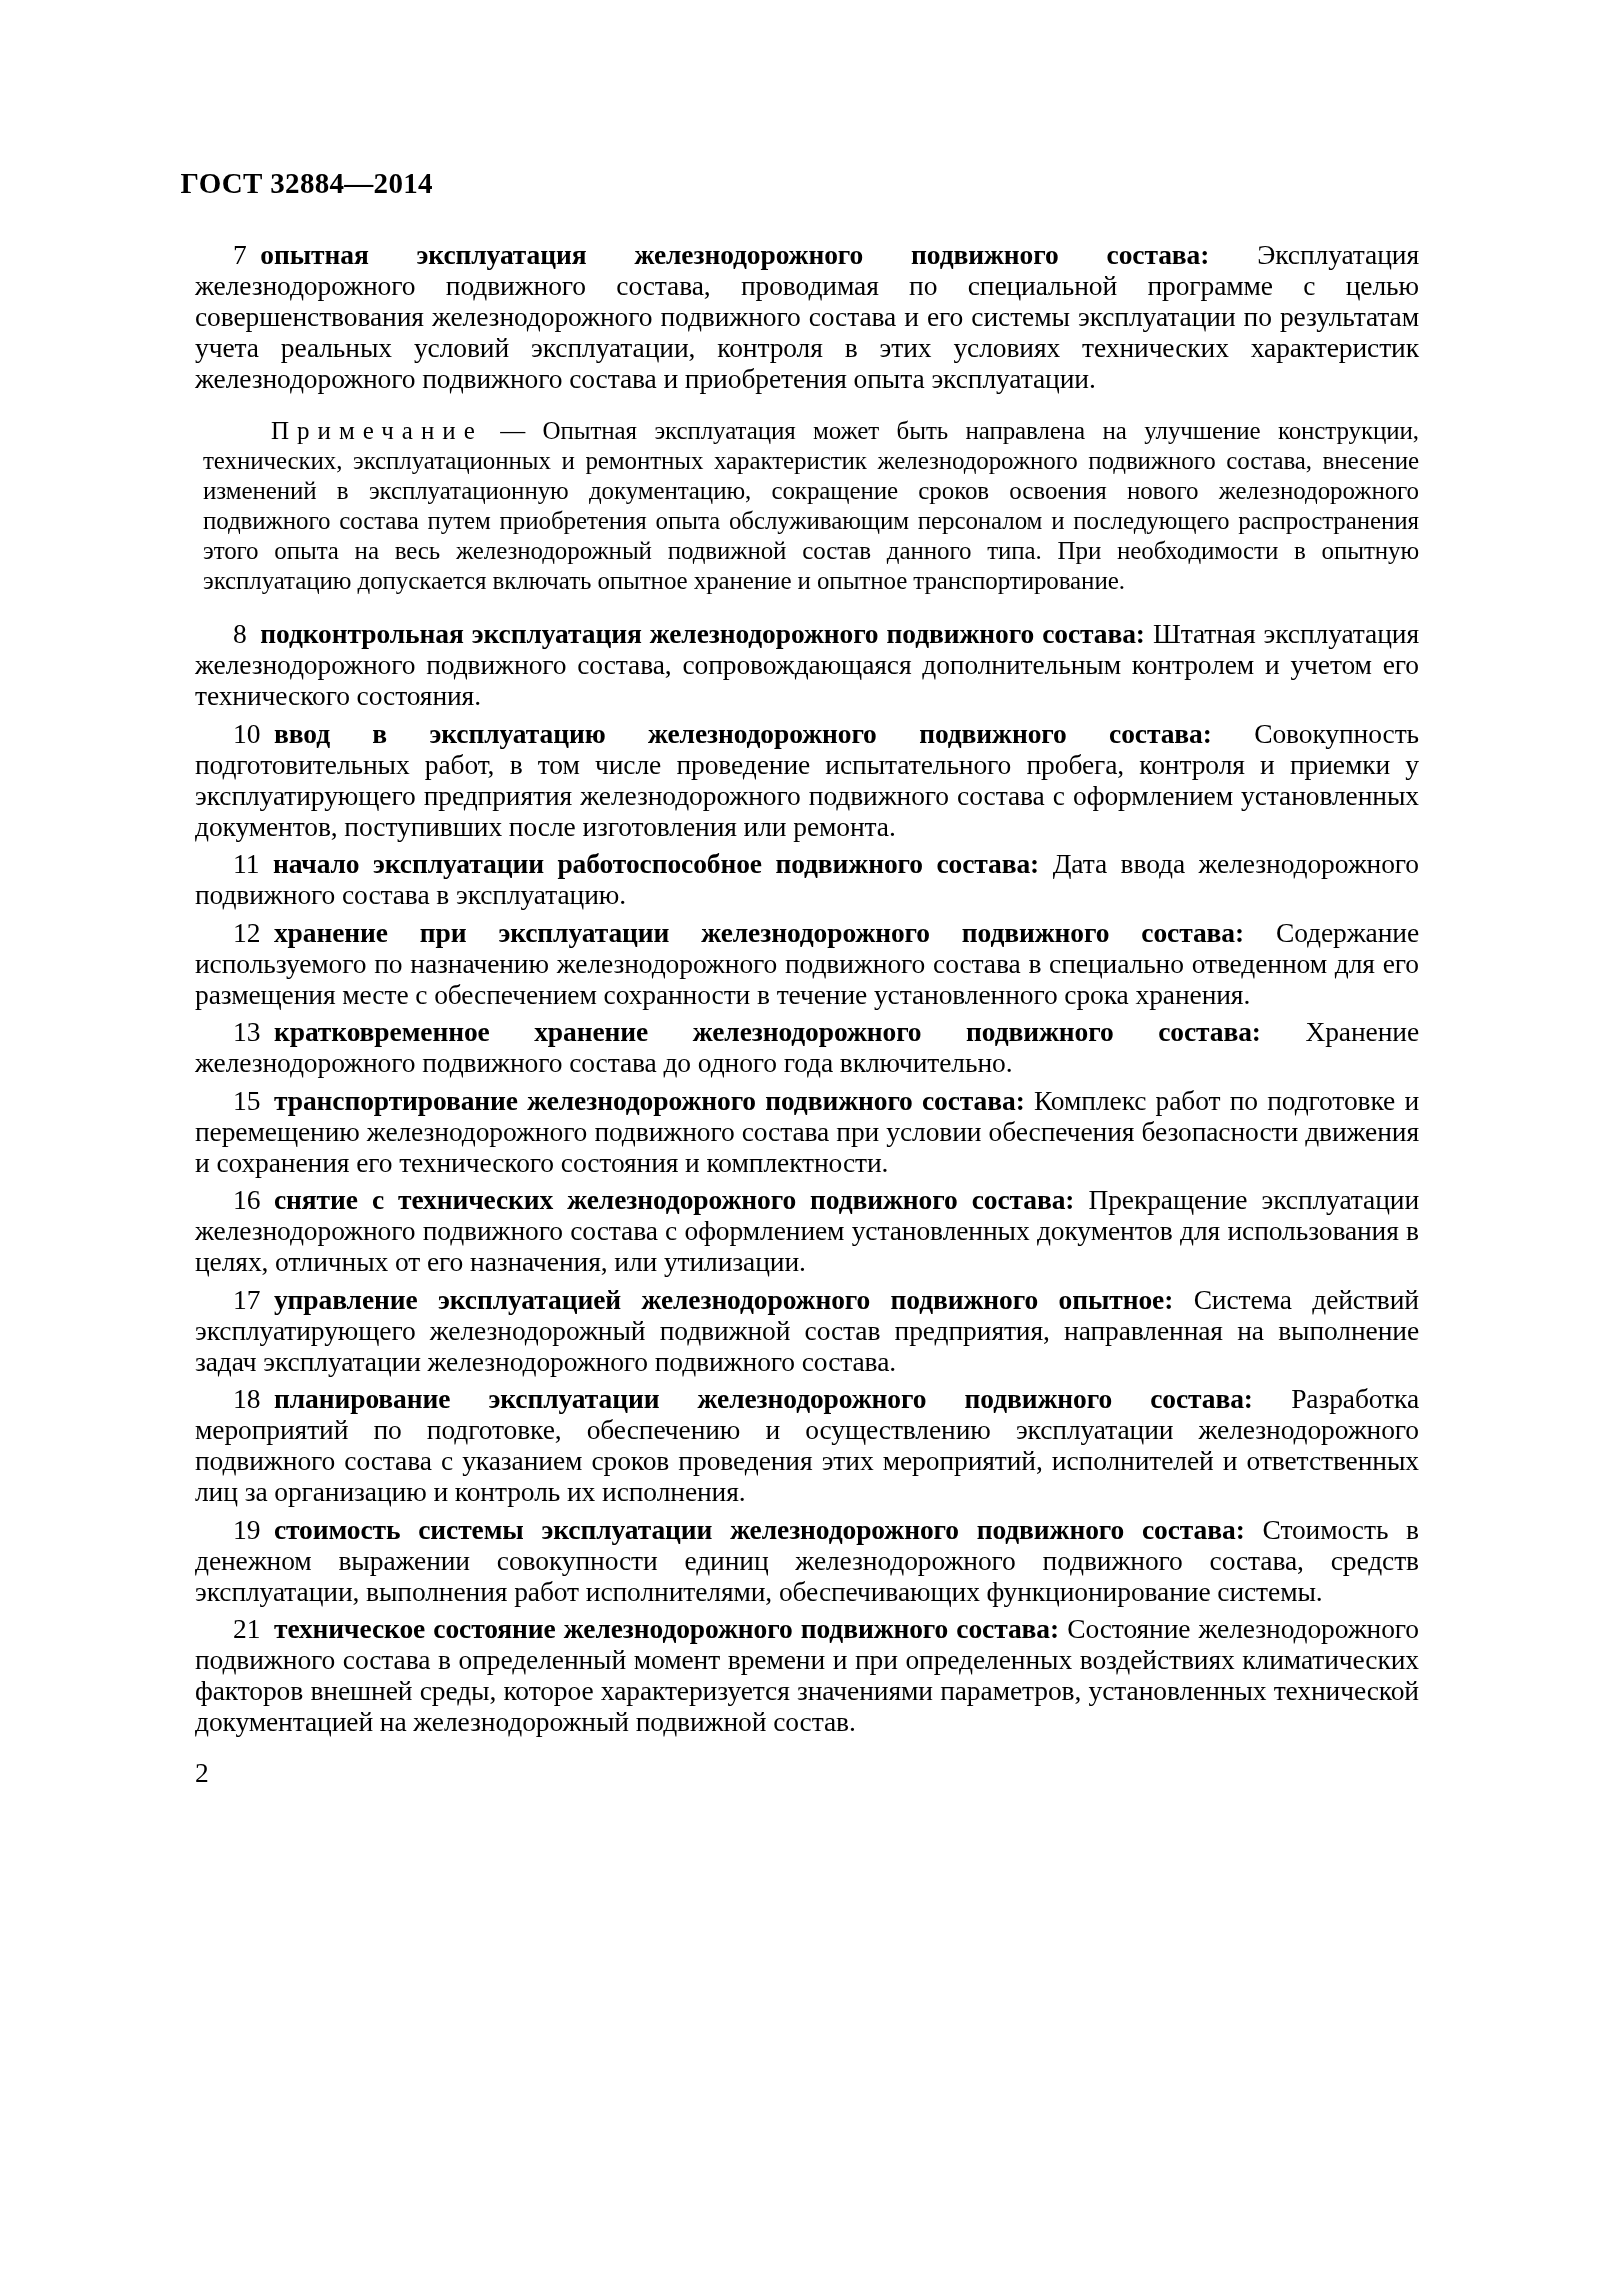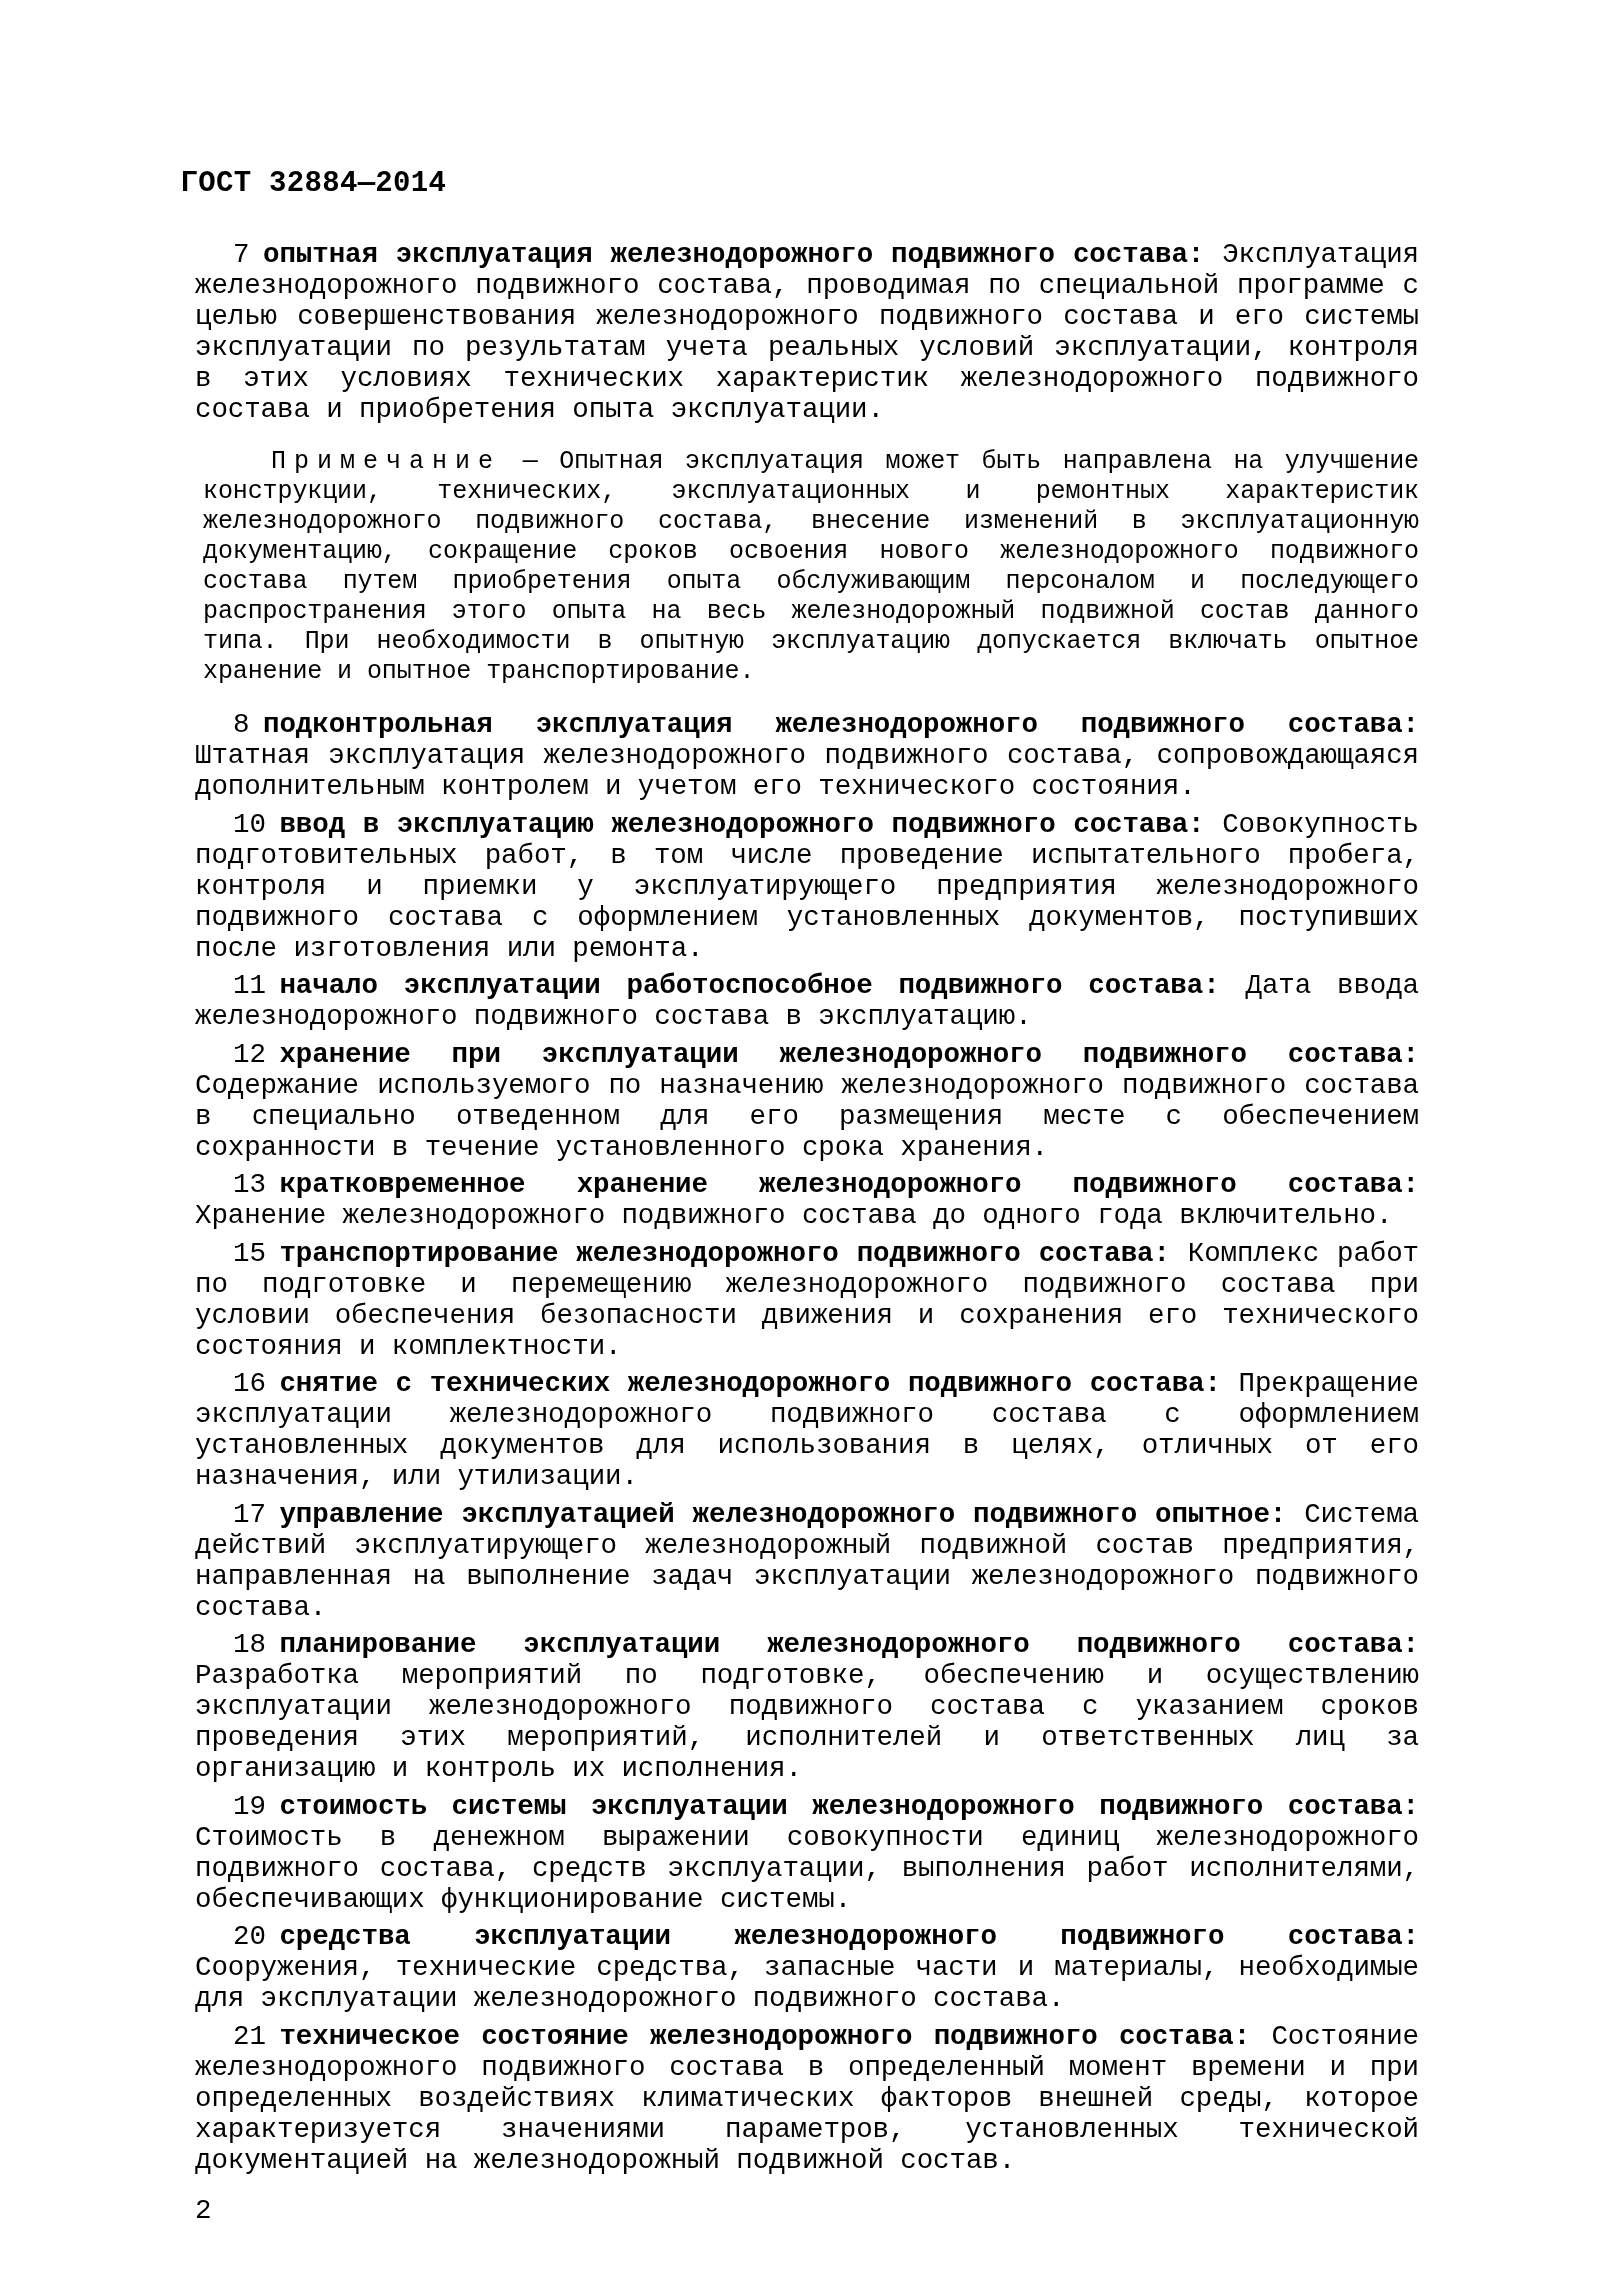--- a/index.html
+++ b/index.html
@@ -4,21 +4,21 @@
 <style>
   html, body { margin: 0; padding: 0; background: #ffffff; }
   .page {
     position: relative;
     width: 1588px;
     height: 2295px;
     background: #ffffff;
     color: #000000;
     box-sizing: border-box;
     padding: 169px 169px 0 195px;
-    font-family: Liberation Mono, monospace;
+    font-family: Liberation Serif, serif;
     overflow: hidden;
   }
   .doc-header {
     font-size: 29px;
     font-weight: bold;
     line-height: 29px;
     margin: 0 0 41px -14.4px;
     letter-spacing: 0.3px;
   }
   .term {
@@ -58,19 +58,18 @@
       <p class="term"><span class="num">8</span> <span class="term-title">подконтрольная эксплуатация железнодорожного подвижного состава:</span> <span class="term-def">Штатная эксплуатация железнодорожного подвижного состава, сопровождающаяся дополнительным контролем и учетом его технического состояния.</span></p>
       <p class="term"><span class="num">10</span> <span class="term-title">ввод в эксплуатацию железнодорожного подвижного состава:</span> <span class="term-def">Совокупность подготовительных работ, в том числе проведение испытательного пробега, контроля и приемки у эксплуатирующего предприятия железнодорожного подвижного состава с оформлением установленных документов, поступивших после изготовления или ремонта.</span></p>
       <p class="term"><span class="num">11</span> <span class="term-title">начало эксплуатации работоспособное подвижного состава:</span> <span class="term-def">Дата ввода железнодорожного подвижного состава в эксплуатацию.</span></p>
       <p class="term"><span class="num">12</span> <span class="term-title">хранение при эксплуатации железнодорожного подвижного состава:</span> <span class="term-def">Содержание используемого по назначению железнодорожного подвижного состава в специально отведенном для его размещения месте с обеспечением сохранности в течение установленного срока хранения.</span></p>
       <p class="term"><span class="num">13</span> <span class="term-title">кратковременное хранение железнодорожного подвижного состава:</span> <span class="term-def">Хранение железнодорожного подвижного состава до одного года включительно.</span></p>
       <p class="term"><span class="num">15</span> <span class="term-title">транспортирование железнодорожного подвижного состава:</span> <span class="term-def">Комплекс работ по подготовке и перемещению железнодорожного подвижного состава при условии обеспечения безопасности движения и сохранения его технического состояния и комплектности.</span></p>
       <p class="term"><span class="num">16</span> <span class="term-title">снятие с технических железнодорожного подвижного состава:</span> <span class="term-def">Прекращение эксплуатации железнодорожного подвижного состава с оформлением установленных документов для использования в целях, отличных от его назначения, или утилизации.</span></p>
       <p class="term"><span class="num">17</span> <span class="term-title">управление эксплуатацией железнодорожного подвижного опытное:</span> <span class="term-def">Система действий эксплуатирующего железнодорожный подвижной состав предприятия, направленная на выполнение задач эксплуатации железнодорожного подвижного состава.</span></p>
       <p class="term"><span class="num">18</span> <span class="term-title">планирование эксплуатации железнодорожного подвижного состава:</span> <span class="term-def">Разработка мероприятий по подготовке, обеспечению и осуществлению эксплуатации железнодорожного подвижного состава с указанием сроков проведения этих мероприятий, исполнителей и ответственных лиц за организацию и контроль их исполнения.</span></p>
       <p class="term"><span class="num">19</span> <span class="term-title">стоимость системы эксплуатации железнодорожного подвижного состава:</span> <span class="term-def">Стоимость в денежном выражении совокупности единиц железнодорожного подвижного состава, средств эксплуатации, выполнения работ исполнителями, обеспечивающих функционирование системы.</span></p>
-      <p class="term"><span class="num">20</span> <span class="term-title">средства эксплуатации железнодорожного подвижного состава:</span> <span class="term-def">Сооружения, технические средства, запасные части и материалы, необходимые для эксплуатации железнодорожного подвижного состава.</span></p>
       <p class="term"><span class="num">21</span> <span class="term-title">техническое состояние железнодорожного подвижного состава:</span> <span class="term-def">Состояние железнодорожного подвижного состава в определенный момент времени и при определенных воздействиях климатических факторов внешней среды, которое характеризуется значениями параметров, установленных технической документацией на железнодорожный подвижной состав.</span></p>
     </div>
 
   <div class="page-number">2</div>
 </div>
 
 
 </body></html>

